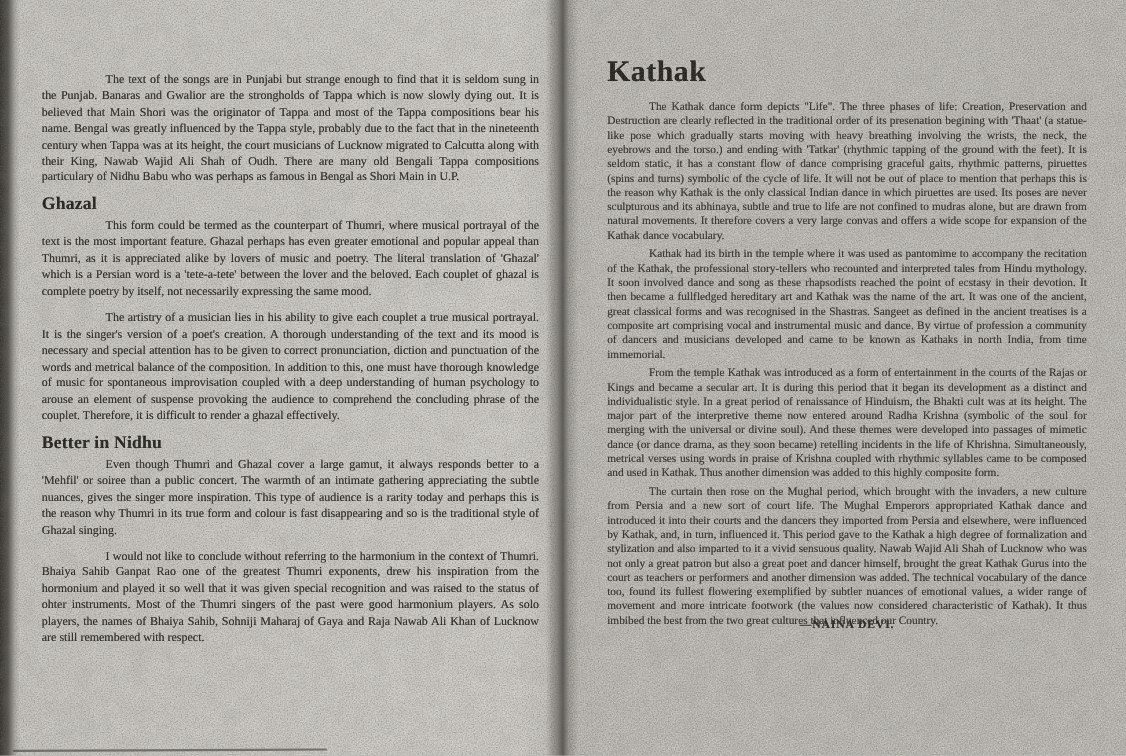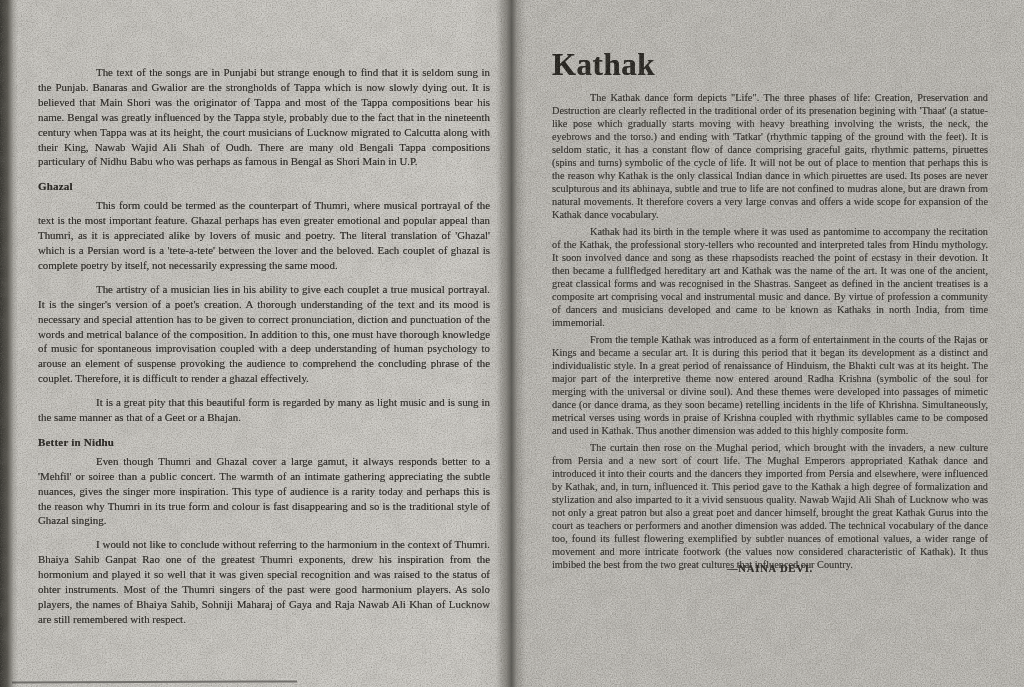--- a/index.html
+++ b/index.html
@@ -41,28 +41,28 @@
   .page-right {
     left: 552px; top: 48px; width: 436px;
     font-size: 10.3px; line-height: 13px;
     text-align: justify;
     text-shadow: 0 0 0.5px rgba(45,42,38,0.6);
     color: #2e2c28;
   }
   .page p { margin: 0 0 9px 0; text-indent: 58px; }
   .page-right p { margin: 0 0 4px 0; text-indent: 38px; font-family: Liberation Serif, serif; }
   .sec-heading {
-    font-weight: bold; font-size: 11px;
+    font-weight: bold; font-size: 16px;
     margin: 10px 0 4px 0;
     letter-spacing: 0.2px;
     color: #24221e;
   }
   .chapter-title {
     font-weight: bold;
-    font-size: 31px;
+    font-size: 27px;
     line-height: 34px;
     letter-spacing: 0.5px;
     margin: 0 0 9px 0;
     color: #1e1c18;
     text-shadow: 0 0 0.6px rgba(30,28,24,0.8);
   }
   .byline {
     text-align: center;
     font-weight: bold;
     letter-spacing: 0.8px;
@@ -78,21 +78,20 @@
 <div class="scan"></div>
 <div class="edge-left"></div>
 <div class="gutter"></div>
 <div class="bottom-line"></div>
 
 <div class="page page-left">
   <p>The text of the songs are in Punjabi but strange enough to find that it is seldom sung in the Punjab.  Banaras and Gwalior are the strongholds of Tappa which is now slowly dying out.  It is believed that Main Shori was the originator of Tappa and most of the Tappa compositions bear his name.  Bengal was greatly influenced by the Tappa style, probably due to the fact that in the nineteenth century when Tappa was at its height, the court musicians of Lucknow migrated to Calcutta along with their King, Nawab Wajid Ali Shah of Oudh.  There are many old Bengali Tappa compositions particulary of Nidhu Babu who was perhaps as famous in Bengal as Shori Main in U.P.</p>
   <div class="sec-heading">Ghazal</div>
   <p>This form could be termed as the counterpart of Thumri, where musical portrayal of the text is the most important feature.  Ghazal perhaps has even greater emotional and popular appeal than Thumri, as it is appreciated alike by lovers of music and poetry.  The literal translation of 'Ghazal' which is a Persian word is a 'tete-a-tete' between the lover and the beloved.  Each couplet of ghazal is complete poetry by itself, not necessarily expressing the same mood.</p>
   <p>The artistry of a musician lies in his ability to give each couplet a true musical portrayal. It is the singer's version of a poet's creation.  A thorough understanding of the text and its mood is necessary and special attention has to be given to correct pronunciation, diction and punctuation of the words and metrical balance of the composition.  In addition to this, one must have thorough knowledge of music for spontaneous improvisation coupled with a deep understanding of human psychology to arouse an element of suspense provoking the audience to comprehend the concluding phrase of the couplet.  Therefore, it is difficult to render a ghazal effectively.</p>
-  <p>It is a great pity that this beautiful form is regarded by many as light music and is sung in the same manner as that of a Geet or a Bhajan.</p>
   <div class="sec-heading">Better in Nidhu</div>
   <p>Even though Thumri and Ghazal cover a large gamut, it always responds better to a 'Mehfil' or soiree than a public concert.  The warmth of an intimate gathering appreciating the subtle nuances, gives the singer more inspiration.  This type of audience is a rarity today and perhaps this is the reason why Thumri in its true form and colour is fast disappearing and so is the traditional style of Ghazal singing.</p>
   <p>I would not like to conclude without referring to the harmonium in the context of Thumri. Bhaiya Sahib Ganpat Rao one of the greatest Thumri exponents, drew his inspiration from the hormonium and played it so well that it was given special recognition and was raised to the status of ohter instruments.  Most of the Thumri singers of the past were good harmonium players.  As solo players, the names of Bhaiya Sahib, Sohniji Maharaj of Gaya and Raja Nawab Ali Khan of Lucknow are still remembered with respect.</p>
 </div>
 
 <div class="page page-right">
   <div class="chapter-title">Kathak</div>
   <p>The Kathak dance form depicts "Life".  The three phases of life: Creation, Preservation and Destruction are clearly reflected in the traditional order of its presenation begining with 'Thaat' (a statue-like pose which gradually starts moving with heavy breathing involving the wrists, the neck, the eyebrows and the torso.) and ending with 'Tatkar' (rhythmic tapping of the ground with the feet).  It is seldom static, it has a constant flow of dance comprising graceful gaits, rhythmic patterns, piruettes (spins and turns) symbolic of the cycle of life.  It will not be out of place to mention that perhaps this is the reason why Kathak is the only classical Indian dance in which piruettes are used.  Its poses are never sculpturous and its abhinaya, subtle and true to life are not confined to mudras alone, but are drawn from natural movements.  It therefore covers a very large convas and offers a wide scope for expansion of the Kathak dance vocabulary.</p>
   <p>Kathak had its birth in the temple where it was used as pantomime to accompany the recitation of the Kathak, the professional story-tellers who recounted and interpreted tales from Hindu mythology.  It soon involved dance and song as these rhapsodists reached the point of ecstasy in their devotion.  It then became a fullfledged hereditary art and Kathak was the name of the art.  It was one of the ancient, great classical forms and was recognised in the Shastras.  Sangeet as defined in the ancient treatises is a composite art comprising vocal and instrumental music and dance.  By virtue of profession a community of dancers and musicians developed and came to be known as Kathaks in north India, from time immemorial.</p>
   <p>From the temple Kathak was introduced as a form of entertainment in the courts of the Rajas or Kings and became a secular art.  It is during this period that it began its development as a distinct and individualistic style.  In a great period of renaissance of Hinduism, the Bhakti cult was at its height.  The major part of the interpretive theme now entered around Radha Krishna (symbolic of the soul for merging with the universal or divine soul). And these themes were developed into passages of mimetic dance (or dance drama, as they soon became) retelling incidents in the life of Khrishna.  Simultaneously, metrical verses using words in praise of Krishna coupled with rhythmic syllables came to be composed and used in Kathak.  Thus another dimension was added to this highly composite form.</p>

